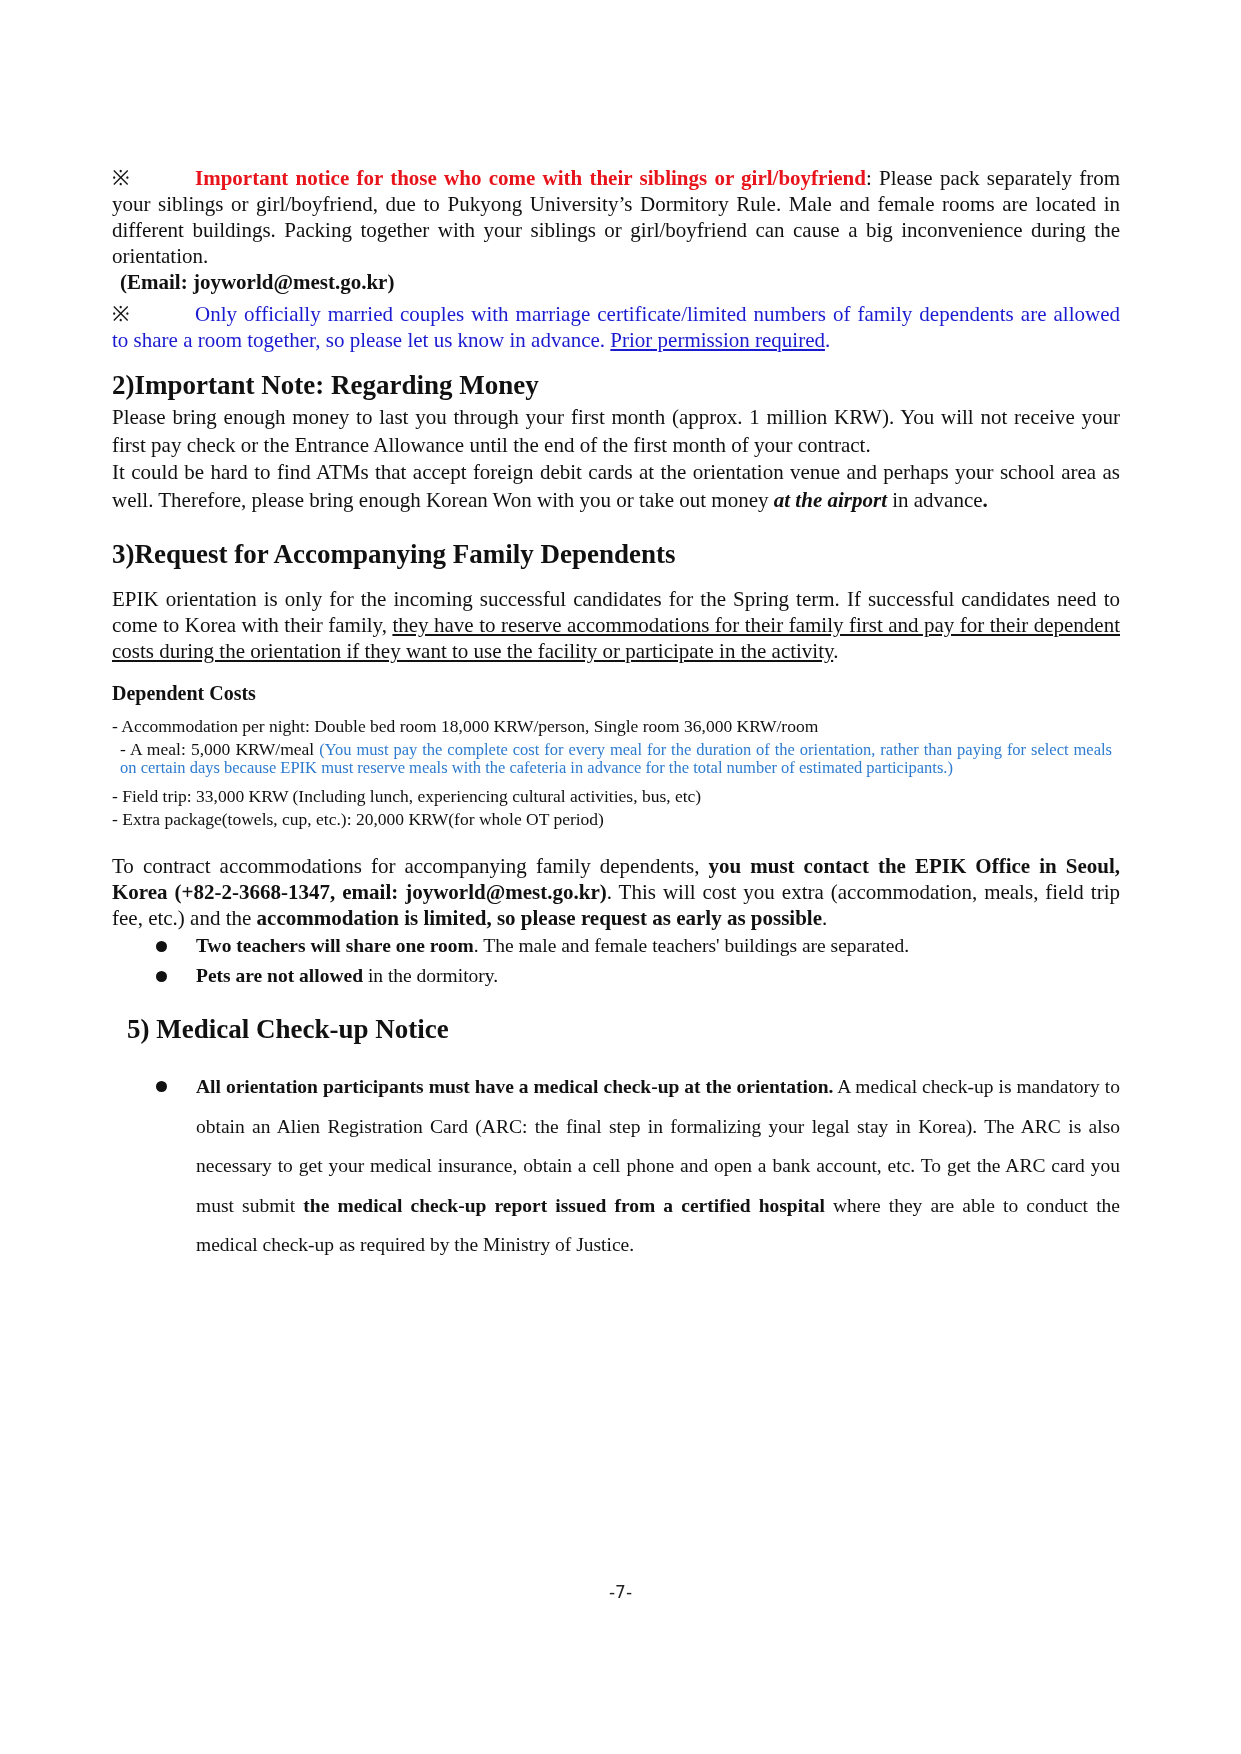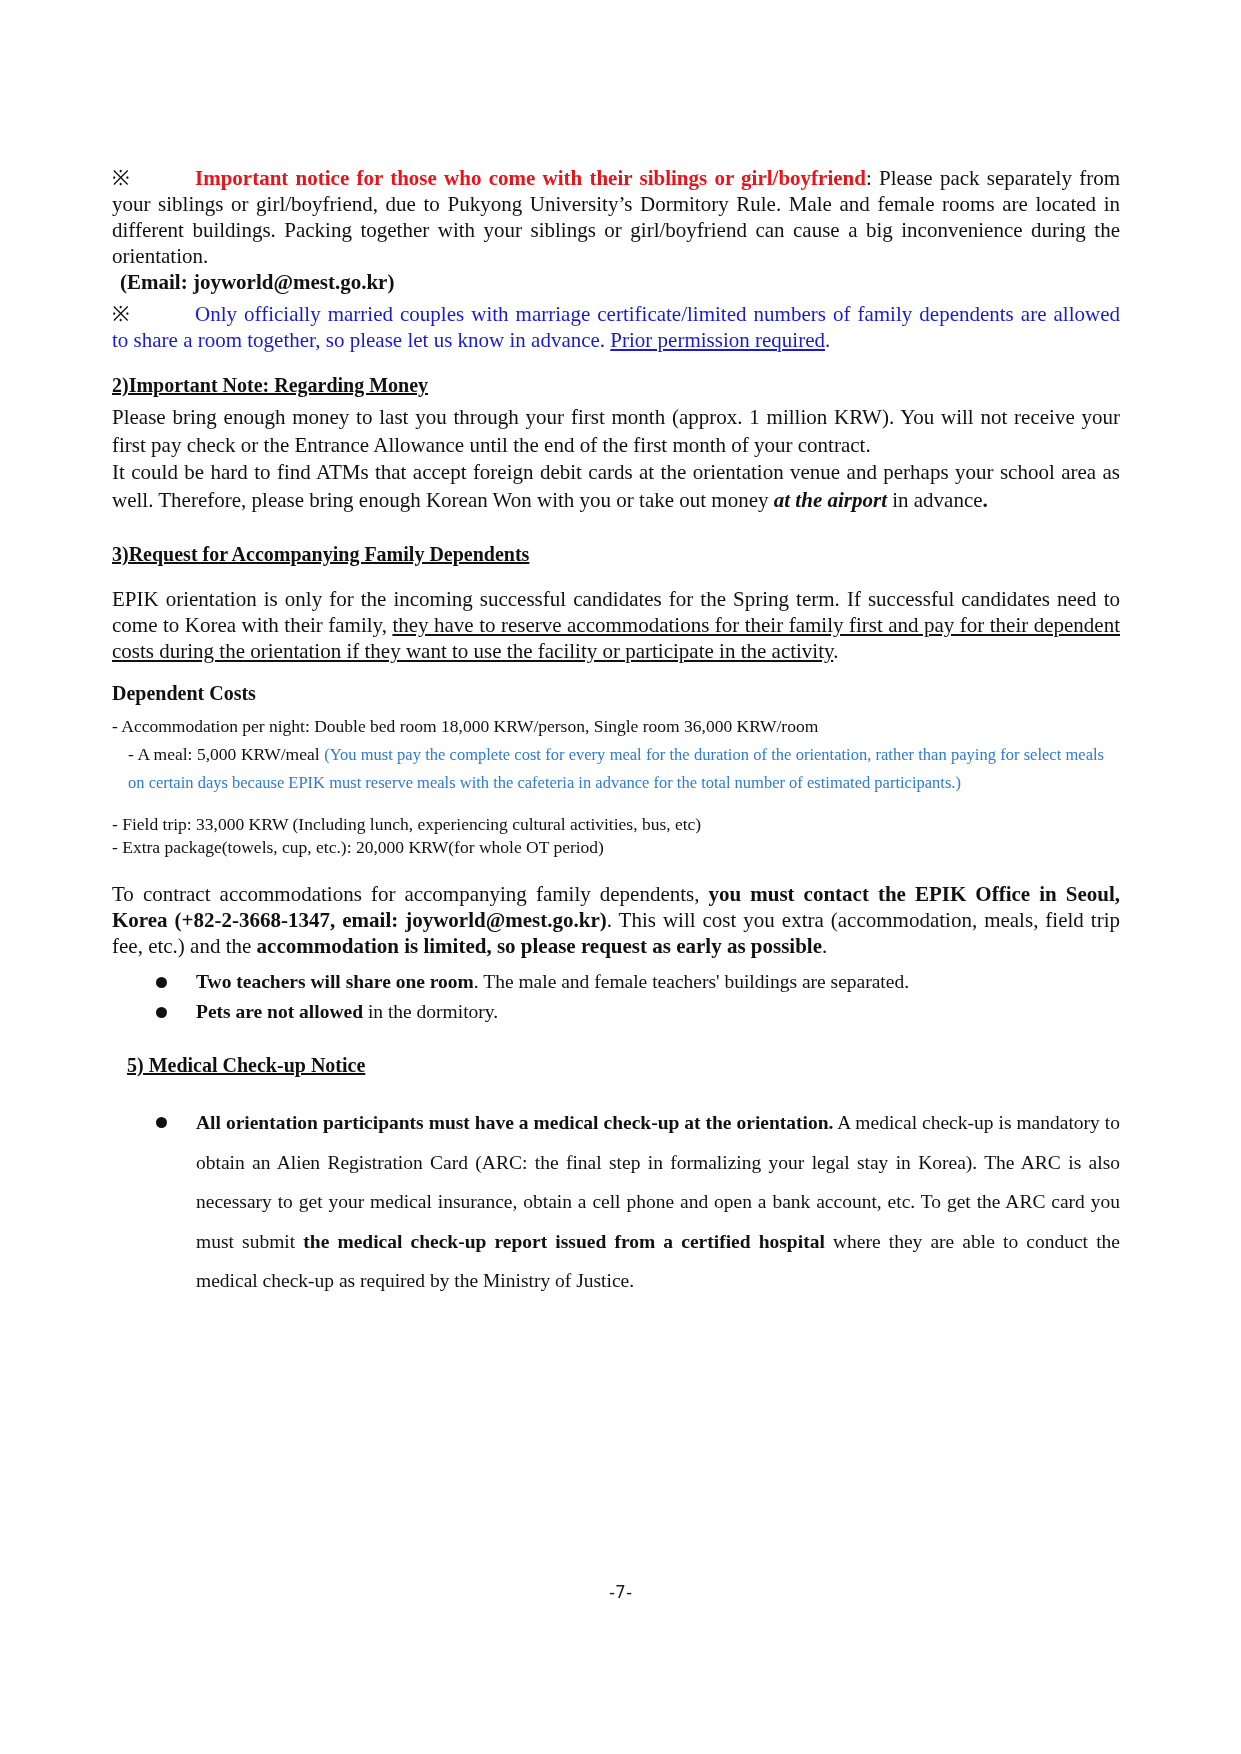--- a/index.html
+++ b/index.html
@@ -8,23 +8,23 @@
   .page { position: absolute; left: 112px; top: 165px; width: 1008px; }
   .p { font-size: 21px; line-height: 26px; text-align: justify; margin: 0; }
   .p.wide { line-height: 30px; }
   .mark { display: inline-block; width: 83px; }
   .red { color: #e8141b; font-weight: bold; }
   .blue { color: #1a1ad0; }
   .lblue { color: #2e7bcf; }
   .u { text-decoration: underline; }
   .b { font-weight: bold; }
   .bi { font-weight: bold; font-style: italic; }
-  h2 { font-family: "Liberation Serif", serif; font-size: 20px; font-weight: bold; margin: 0; line-height: 36px; text-decoration: underline; }
+  h2 { font-family: "Liberation Serif", serif; font-size: 27px; font-weight: bold; margin: 0; line-height: 36px; }
   .small { font-size: 17.5px; line-height: 23px; margin: 0; }
-  .smaller { font-size: 16.5px; line-height: 28px; text-align: justify; margin: 16px; }
+  .smaller { font-size: 16.5px; line-height: 18px; text-align: justify; margin: 8px; }
   .bullet { position: relative; padding-left: 84px; font-size: 19.5px; line-height: 30px; margin: 0; }
   .bullet .dot { position: absolute; left: 44px; top: 10px; width: 11px; height: 11px; border-radius: 50%; background: #111; }
   .bullet.tall { line-height: 39.5px; text-align: justify; }
   .bullet.tall .dot { top: 14px; }
   .pagenum { position: absolute; left: 0; width: 1241px; top: 1582px; text-align: center;
              font-family: "DejaVu Sans", sans-serif; font-size: 17px; color: #222; }
 </style>
 </head>
 <body>
 
@@ -56,21 +56,21 @@
   <p class="smaller" style="margin-top:2px;">
     <span style="font-size:17.5px;">- A meal: 5,000 KRW/meal </span><span class="lblue">(You must pay the complete cost for every meal for the duration of the orientation, rather than paying for select meals on certain days because EPIK must reserve meals with the cafeteria in advance for the total number of estimated participants.)</span>
   </p>
   <p class="small">- Field trip: 33,000 KRW (Including lunch, experiencing cultural activities, bus, etc)</p>
   <p class="small">- Extra package(towels, cup, etc.): 20,000 KRW(for whole OT period)</p>
 
   <p class="p" style="margin-top:22px;">
     <span>To contract accommodations for accompanying family dependents, </span><span class="b">you must contact the EPIK Office in Seoul, Korea (+82-2-3668-1347, email: joyworld@mest.go.kr)</span><span>. This will cost you extra (accommodation, meals, field trip fee, etc.) and the </span><span class="b">accommodation is limited, so please request as early as possible</span><span>.</span>
   </p>
 
-  <p class="bullet" style="margin-top:8px;">
+  <p class="bullet" style="">
     <span class="dot"></span><span class="b">Two teachers will share one room</span><span>. The male and female teachers' buildings are separated.</span>
   </p>
   <p class="bullet">
     <span class="dot"></span><span class="b">Pets are not allowed</span><span> in the dormitory.</span>
   </p>
 
   <h2 style="margin-top:20px; padding-left:15px;">5) Medical Check-up Notice</h2>
   <p class="bullet tall" style="margin-top:20px;">
     <span class="dot"></span><span class="b">All orientation participants must have a medical check-up at the orientation.</span><span> A medical check-up is mandatory to obtain an Alien Registration Card (ARC: the final step in formalizing your legal stay in Korea). The ARC is also necessary to get your medical insurance, obtain a cell phone and open a bank account, etc. To get the ARC card you must submit </span><span class="b">the medical check-up report issued from a certified hospital</span><span> where they are able to conduct the medical check-up as required by the Ministry of Justice.</span>
   </p>

